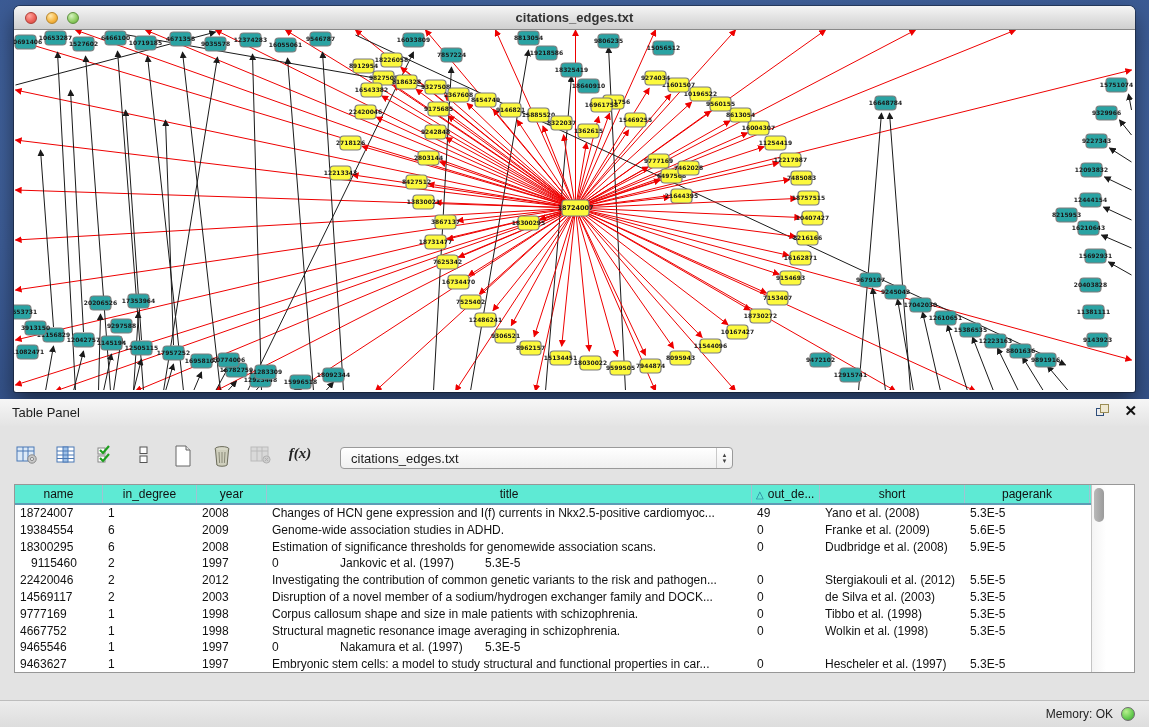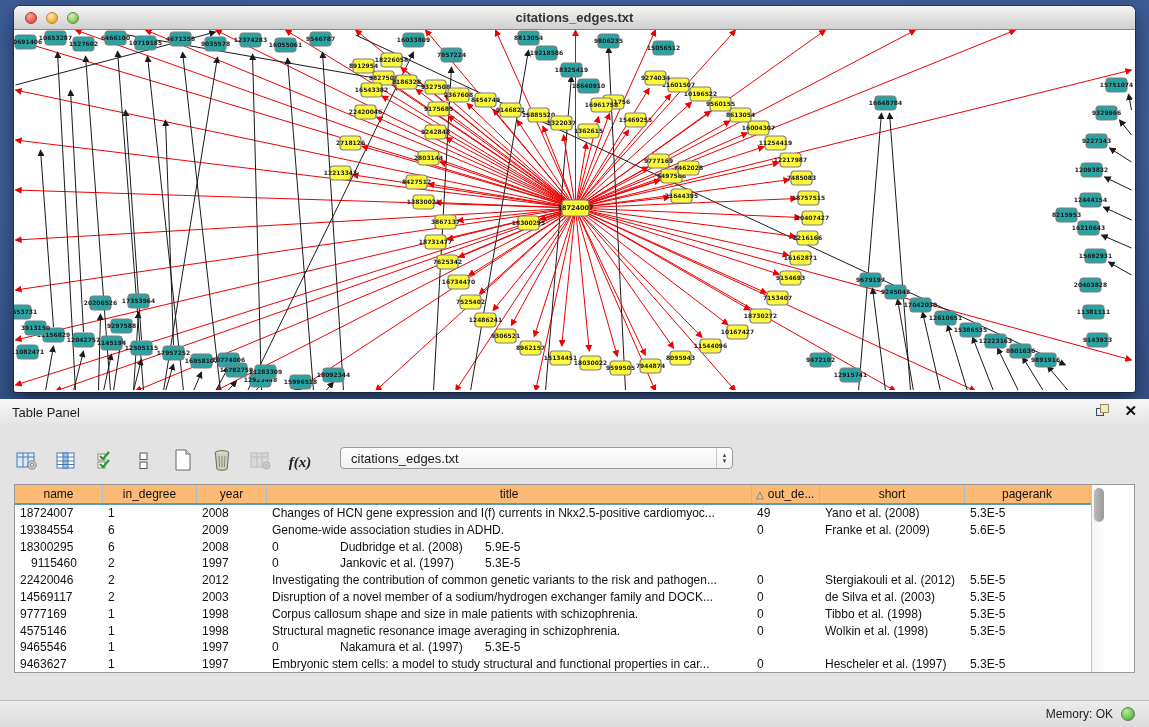--- a/index.html
+++ b/index.html
@@ -32,34 +32,34 @@
   .panel-grip { position:absolute; left:567px; top:2px; width:16px; height:5px;
     background: radial-gradient(circle 1.5px at 4px 2.5px, #8a8a8a 55%, transparent 60%),
                 radial-gradient(circle 1.5px at 11px 2.5px, #8a8a8a 55%, transparent 60%); }
   .panel-header-icons { position:absolute; right:12px; top:5px; display:flex; gap:14px; align-items:center; }
   .float-icon { position:relative; width:14px; height:14px; }
   .float-icon .sq1 { position:absolute; left:0; top:4px; width:8px; height:8px; border:1.5px solid #2e4d7a; background:transparent;}
   .float-icon .sq2 { position:absolute; left:4px; top:0; width:9px; height:9px; border:1.5px solid #9a8d55; background:#efe9d2;}
   .close-x { font-size:15px; font-weight:bold; color:#111; line-height:14px; cursor:default; }
 
   .toolbar { position:absolute; left:14px; top:42px; height:34px; display:flex; align-items:center; gap:13px; }
-  .tbtn { width:26px; height:26px; display:flex; align-items:flex-end; justify-content:center; }
+  .tbtn { width:26px; height:26px; display:flex; align-items:flex-start; justify-content:center; }
   .fx { font-family:"Liberation Serif", serif; font-style:italic; font-weight:bold; font-size:15px; color:#222; }
   .combo { margin-left:14px; width:393px; height:22px; border:1px solid #9a9a9a; border-radius:4px;
     background: linear-gradient(#ffffff,#f0f0f0); display:flex; align-items:center; position:relative;
     box-shadow: inset 0 1px 0 #fff; }
   .combo .val { font-size:13px; color:#1c1c1c; padding-left:10px; flex:1; }
   .combo .arrows { width:16px; display:flex; flex-direction:column; align-items:center; gap:1px;
     border-left:1px solid #c9c9c9; height:100%; justify-content:center; }
   .combo .arrows span { font-size:6px; color:#444; line-height:5px; }
 
   .tablebox { position:absolute; left:14px; top:85px; width:1121px; height:189px;
     border:1px solid #979797; background:#fff; display:flex; }
   .tgrid { width:1076px; height:100%; overflow:hidden; }
-  .thead { display:flex; height:20px; background:#fdba74; border-bottom:2px solid #5e9cb5; }
+  .thead { display:flex; height:20px; background:#5eead4; border-bottom:2px solid #5e9cb5; }
   .hcell { font-size:12px; color:#111; text-align:center; line-height:18px;
     border-right:1px solid #9fc3d3; overflow:hidden; white-space:nowrap; }
   .hcell.sorted { text-align:left; padding-left:4px; }
   .hcell .tri { color:#1f7396; font-size:10px; margin-right:4px; }
   .trow { display:flex; height:16.8px; background:#fff; }
   .tcell { font-size:12px; color:#111; padding-left:5px; line-height:16.5px;
     overflow:hidden; white-space:nowrap; }
   .vscroll { width:15px; height:100%; border-left:1px solid #c4c4c4;
     background: linear-gradient(90deg,#f4f4f4,#ffffff); position:relative; }
   .vthumb { position:absolute; left:2px; top:3px; width:10px; height:34px; border-radius:6px;
@@ -838,20 +838,21 @@
             <div class="tcell" style="width: 70px;">2009</div>
             <div class="tcell" style="width: 485px;">Genome-wide association studies in ADHD.</div>
             <div class="tcell" style="width: 68px;">0</div>
             <div class="tcell" style="width: 145px;">Franke et al. (2009)</div>
             <div class="tcell" style="width: 125px;">5.6E-5</div>
           </div>
           <div class="trow">
             <div class="tcell" style="width: 88px;">18300295</div>
             <div class="tcell" style="width: 94px;">6</div>
             <div class="tcell" style="width: 70px;">2008</div>
+            <div class="tcell" style="width: 485px;">Estimation of significance thresholds for genomewide association scans.</div>
             <div class="tcell" style="width: 68px;">0</div>
             <div class="tcell" style="width: 145px;">Dudbridge et al. (2008)</div>
             <div class="tcell" style="width: 125px;">5.9E-5</div>
           </div>
           <div class="trow">
             <div class="tcell" style="width: 88px; padding-left: 16px;">9115460</div>
             <div class="tcell" style="width: 94px;">2</div>
             <div class="tcell" style="width: 70px;">1997</div>
             <div class="tcell" style="width: 68px;">0</div>
             <div class="tcell" style="width: 145px;">Jankovic et al. (1997)</div>
@@ -878,21 +879,21 @@
           <div class="trow">
             <div class="tcell" style="width: 88px;">9777169</div>
             <div class="tcell" style="width: 94px;">1</div>
             <div class="tcell" style="width: 70px;">1998</div>
             <div class="tcell" style="width: 485px;">Corpus callosum shape and size in male patients with schizophrenia.</div>
             <div class="tcell" style="width: 68px;">0</div>
             <div class="tcell" style="width: 145px;">Tibbo et al. (1998)</div>
             <div class="tcell" style="width: 125px;">5.3E-5</div>
           </div>
           <div class="trow">
-            <div class="tcell" style="width: 88px;">4575146</div>
+            <div class="tcell" style="width: 88px;">4667752</div>
             <div class="tcell" style="width: 94px;">1</div>
             <div class="tcell" style="width: 70px;">1998</div>
             <div class="tcell" style="width: 485px;">Structural magnetic resonance image averaging in schizophrenia.</div>
             <div class="tcell" style="width: 68px;">0</div>
             <div class="tcell" style="width: 145px;">Wolkin et al. (1998)</div>
             <div class="tcell" style="width: 125px;">5.3E-5</div>
           </div>
           <div class="trow">
             <div class="tcell" style="width: 88px;">9465546</div>
             <div class="tcell" style="width: 94px;">1</div>

